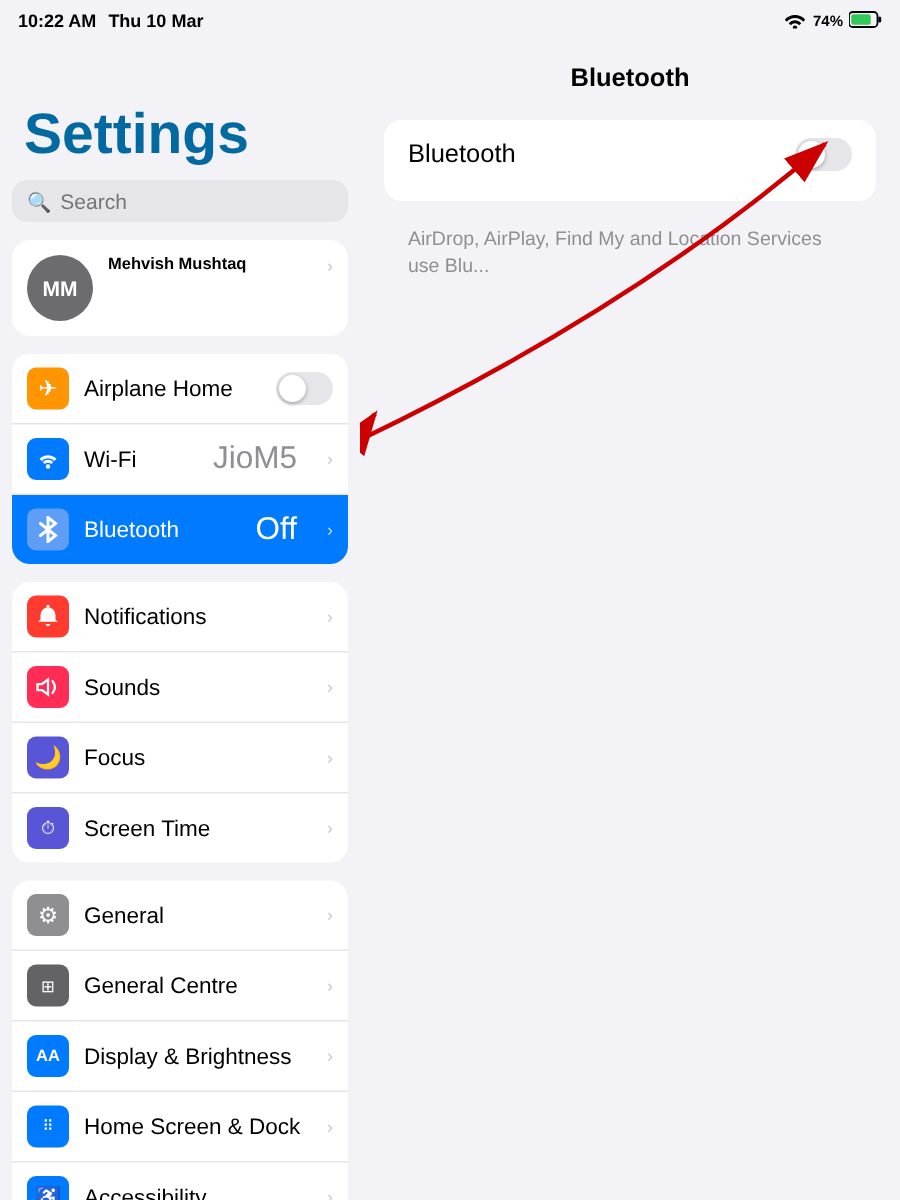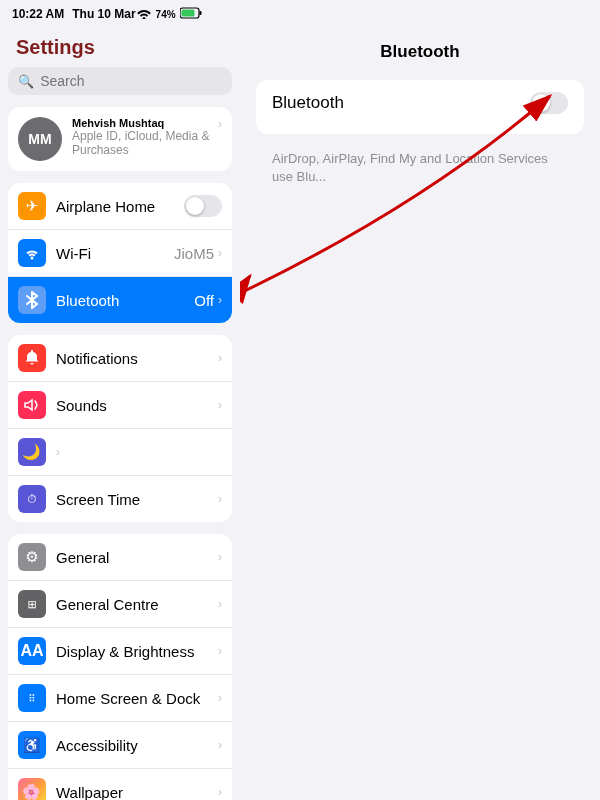--- a/index.html
+++ b/index.html
@@ -10,20 +10,21 @@
       font-family: -apple-system, 'SF Pro Display', 'Helvetica Neue', Arial, sans-serif;
       background: #f2f2f7;
       display: flex;
       flex-direction: column;
     }
 
     
     .status-bar {
       background: #f2f2f7;
       display: flex;
+      justify-content: space-between;
       align-items: center;
       padding: 4px 12px;
       font-size: 12px;
       font-weight: 600;
       height: 28px;
       flex-shrink: 0;
     }
     .status-left { display: flex; gap: 4px; align-items: center; }
     .status-right { display: flex; gap: 4px; align-items: center; font-size: 10px; }
 
@@ -37,24 +38,25 @@
     
     .sidebar {
       width: 240px;
       background: #f2f2f7;
       flex-shrink: 0;
       overflow-y: auto;
       padding: 0 8px 8px 8px;
     }
 
     .sidebar-title {
-      font-size: 20px;
+      font-size: 38px;
       font-weight: 700;
-      color: #7f1d1d;
+      color: #0369a1;
       padding: 8px 8px 8px 8px;
+      margin-top: 33px;
     }
 
     .search-bar {
       background: #e5e5ea;
       border-radius: 10px;
       display: flex;
       align-items: center;
       padding: 6px 10px;
       margin: 0 0 12px 0;
       gap: 6px;
@@ -108,23 +110,23 @@
       font-size: 15px;
       color: #fff;
     }
 
     .item-label {
       flex: 1;
       font-size: 15px;
       color: #000;
     }
     .item-value {
-      font-size: 15px;
+      font-size: 21px;
       color: #8e8e93;
-      margin-right: 4px;
+      margin-right: 20px;
     }
     .chevron {
       color: #c7c7cc;
       font-size: 12px;
     }
 
     
     .toggle {
       width: 38px;
       height: 22px;
@@ -271,21 +273,20 @@
       <span class="search-icon-glyph">🔍</span>
       <input type="text" placeholder="Search" style="">
     </div>
 
     <div class="user-profile">
       <div class="avatar">
         <span>MM</span>
       </div>
       <div class="user-info">
         <div class="user-name">Mehvish Mushtaq</div>
-        <div class="user-sub">Apple ID, iCloud, Media &amp; Purchases</div>
       </div>
       <span class="chevron">›</span>
     </div>
 
     <div class="settings-group">
 
       <div class="settings-item">
         <div class="item-icon icon-airplane">✈</div>
         <span class="item-label">Airplane Home</span>
         <div class="toggle"></div>
@@ -328,20 +329,21 @@
         <div class="item-icon icon-sounds">
           <svg width="16" height="14" viewBox="0 0 16 14">
               <path d="M8 2v10L4 9H1V5h3L8 2zm3 1a6 6 0 0 1 0 8M11.5 4a4.5 4.5 0 0 1 0 6" stroke="white" stroke-width="1.5" fill="none" stroke-linecap="round"></path>
             </svg>
         </div>
         <span class="item-label">Sounds</span>
         <span class="chevron">›</span>
       </div>
       <div class="settings-item">
         <div class="item-icon icon-focus">🌙</div>
+        <span class="item-label">Focus</span>
         <span class="chevron">›</span>
       </div>
       <div class="settings-item">
         <div class="item-icon icon-screentime" style="font-size:12px;">⏱</div>
         <span class="item-label">Screen Time</span>
         <span class="chevron">›</span>
       </div>
     </div>
 
     <div class="settings-group">
@@ -349,21 +351,21 @@
         <div class="item-icon icon-general">⚙</div>
         <span class="item-label">General</span>
         <span class="chevron">›</span>
       </div>
       <div class="settings-item">
         <div class="item-icon icon-controlcentre" style="font-size:11px;">⊞</div>
         <span class="item-label">General Centre</span>
         <span class="chevron">›</span>
       </div>
       <div class="settings-item">
-        <div class="item-icon icon-displaybrightness" style="font-size:16px;font-weight:bold;">AA</div>
+        <div class="item-icon icon-displaybrightness" style="font-size:11px;font-weight:bold;">AA</div>
         <span class="item-label">Display &amp; Brightness</span>
         <span class="chevron">›</span>
       </div>
       <div class="settings-item">
         <div class="item-icon icon-homescreen" style="font-size:10px;">⠿</div>
         <span class="item-label">Home Screen &amp; Dock</span>
         <span class="chevron">›</span>
       </div>
       <div class="settings-item">
         <div class="item-icon icon-accessibility" style="font-size:14px;">♿</div>

